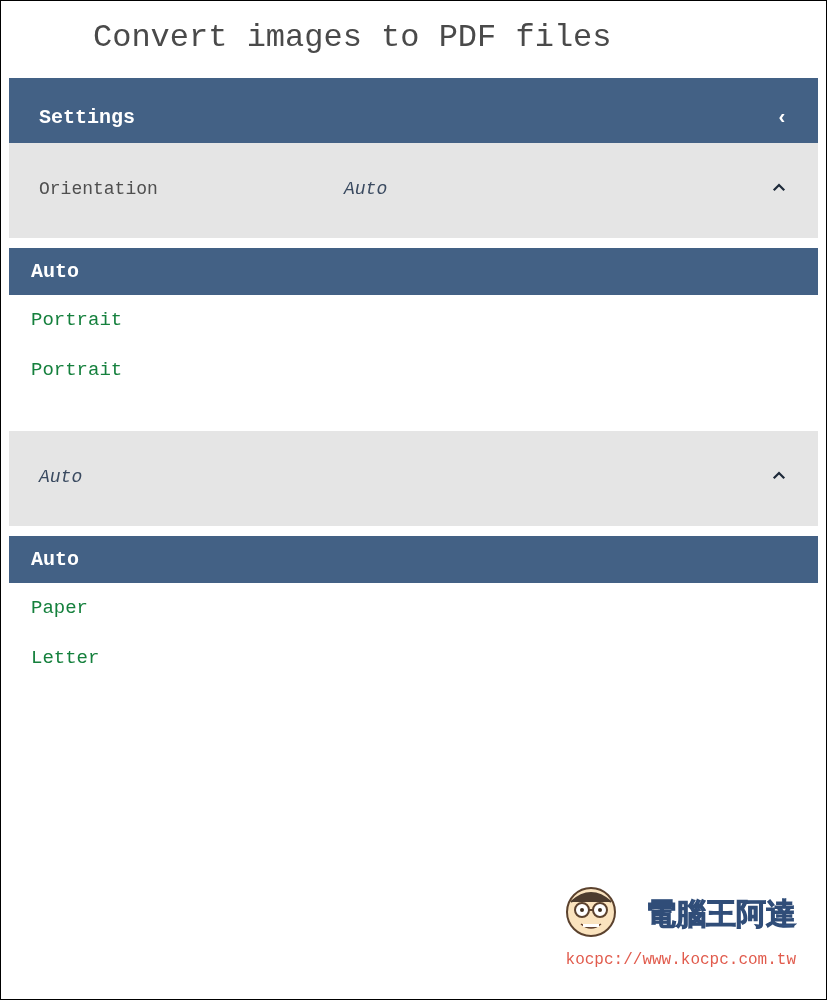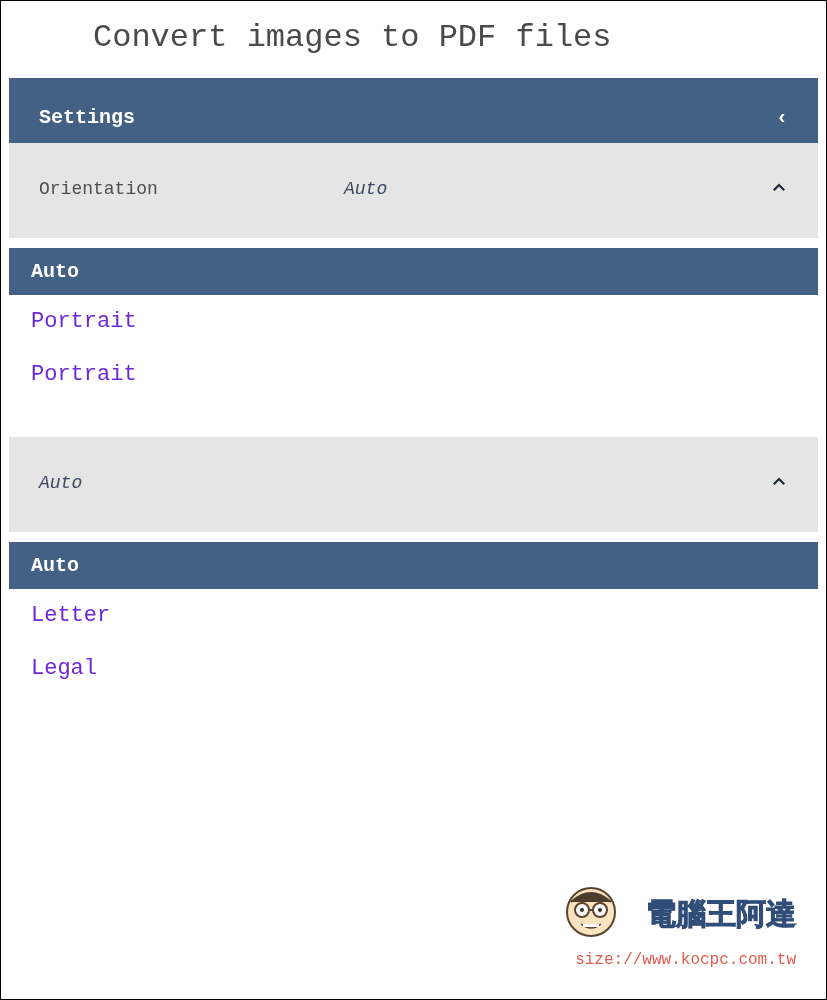--- a/index.html
+++ b/index.html
@@ -61,22 +61,22 @@
     }
     .dropdown-selected {
       background: #436185;
       color: #fff;
       padding: 12px 22px;
       font-size: 20px;
       font-weight: 600;
     }
     .dropdown-option {
       padding: 14px 22px 14px 22px;
-      font-size: 22px;
-      color: #6d28d9;
+      font-size: 19px;
+      color: #15803d;
       cursor: pointer;
     }
     .gap {
       height: 36px;
     }
     .watermark {
       position: absolute;
       right: 30px;
       bottom: 30px;
       opacity: 0.9;
@@ -131,37 +131,37 @@
     <span class="setting-value">Auto</span>
     <span class="chevron-up-icon">
       <svg viewBox="0 0 24 24" fill="none" stroke="currentColor" stroke-width="3">
           <polyline points="5 15 12 8 19 15"></polyline>
         </svg>
     </span>
   </div>
 
   <div class="dropdown-panel">
     <div class="dropdown-selected">Auto</div>
+    <div class="dropdown-option">Paper</div>
     <div class="dropdown-option">Letter</div>
-    <div class="dropdown-option">Legal</div>
   </div>
 
   <div class="watermark">
     <div class="watermark-title">
       <span>
         <svg width="64" height="64" viewBox="0 0 64 64">
           <circle cx="32" cy="34" r="24" fill="#fae0b8" stroke="#4a2e18" stroke-width="2"></circle>
           <path d="M12 24 Q32 6 52 24" fill="#3a2818" stroke="#3a2818" stroke-width="2"></path>
           <circle cx="23" cy="32" r="7" fill="#fff" stroke="#4a2e18" stroke-width="2"></circle>
           <circle cx="41" cy="32" r="7" fill="#fff" stroke="#4a2e18" stroke-width="2"></circle>
           <line x1="30" y1="32" x2="34" y2="32" stroke="#4a2e18" stroke-width="2"></line>
           <circle cx="23" cy="32" r="2" fill="#2a1808"></circle>
           <circle cx="41" cy="32" r="2" fill="#2a1808"></circle>
           <path d="M22 46 Q32 54 42 46" fill="#d84430" stroke="#4a2e18" stroke-width="1.5"></path>
           <rect x="24" y="46" width="16" height="3" fill="#fff"></rect>
         </svg>
       </span>
       <span>電腦王阿達</span>
     </div>
-    <div class="watermark-url">size://www.kocpc.com.tw</div>
+    <div class="watermark-url">kocpc://www.kocpc.com.tw</div>
   </div>
 
 </div>
 
 </body></html>

